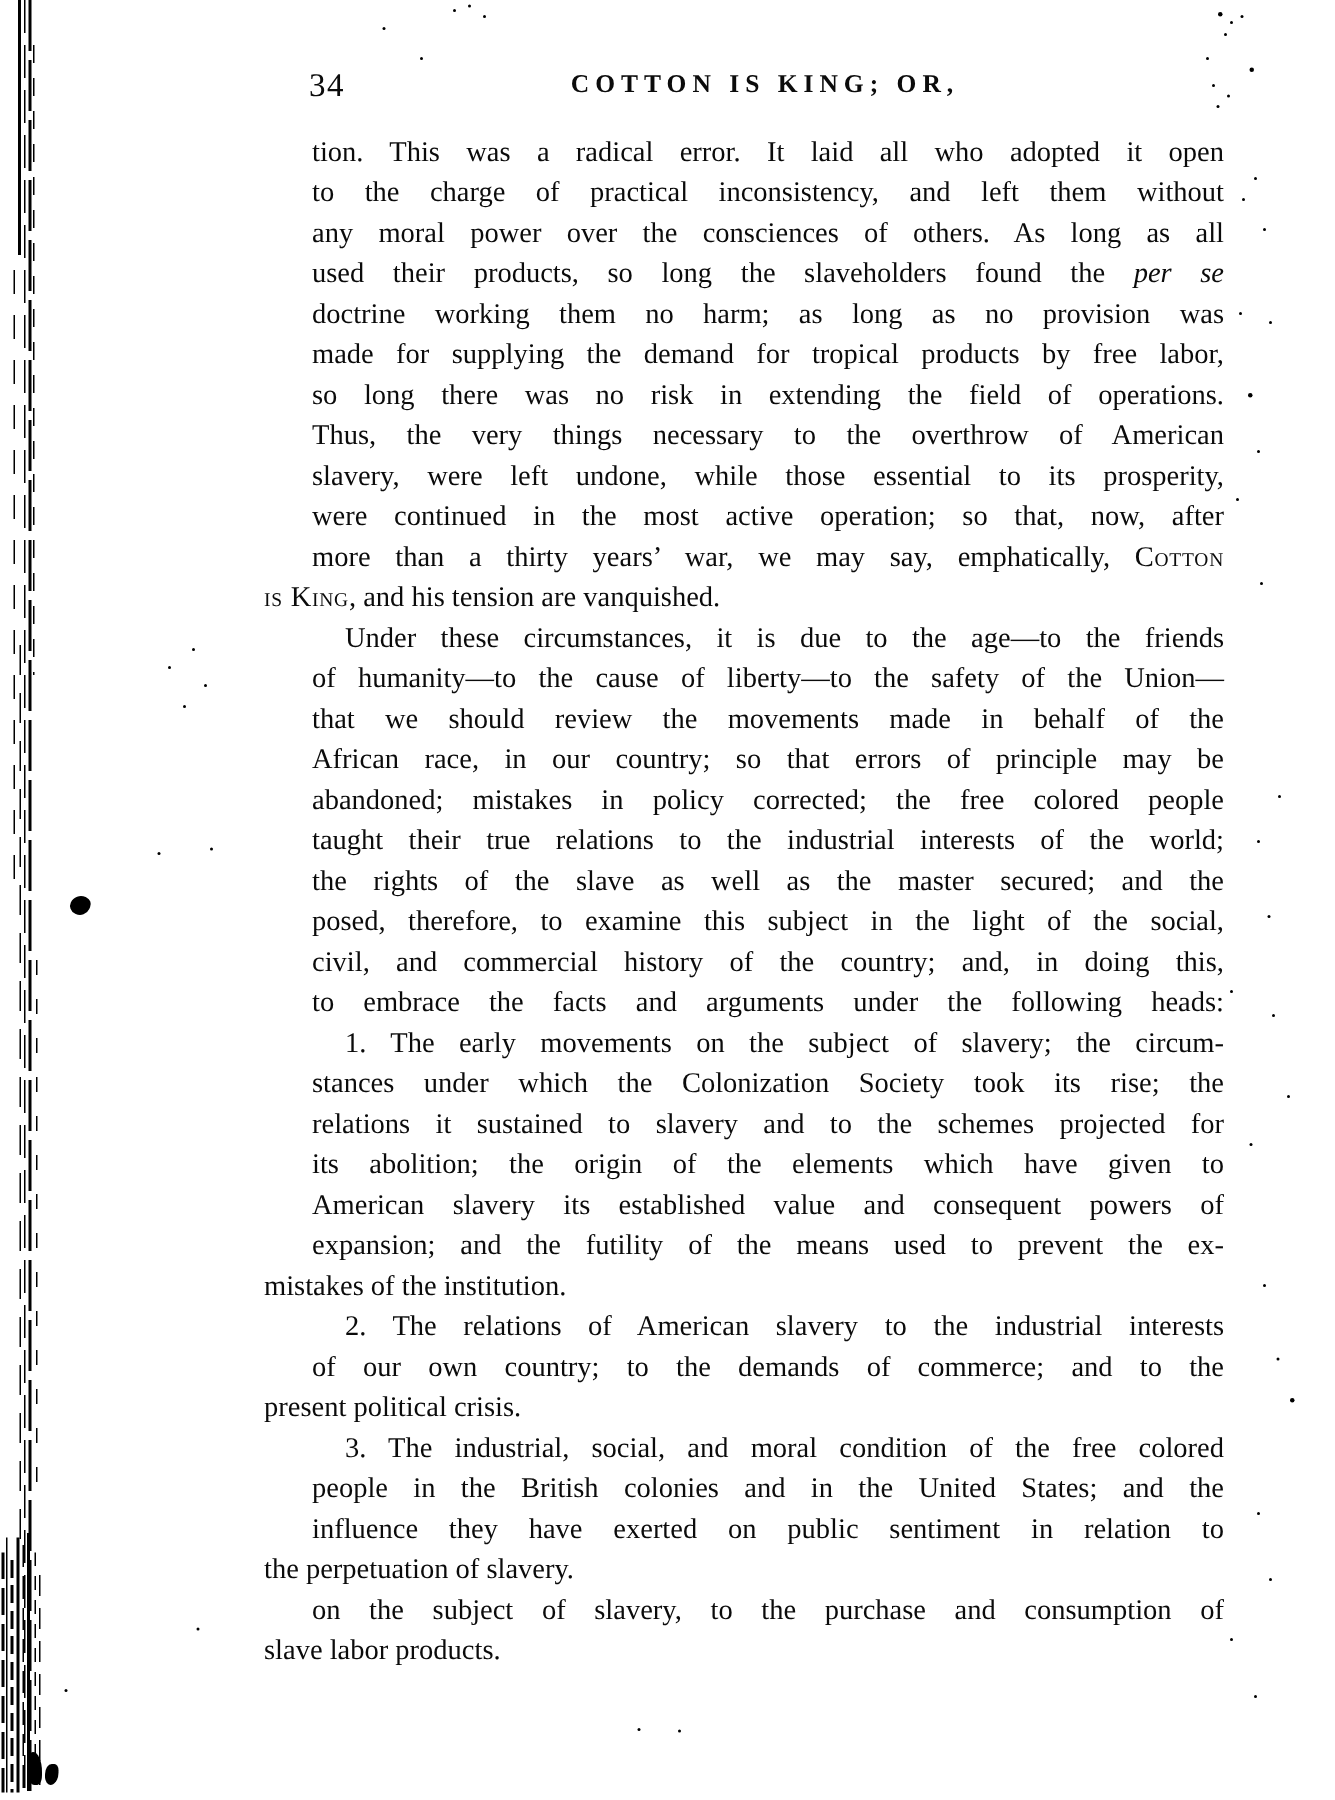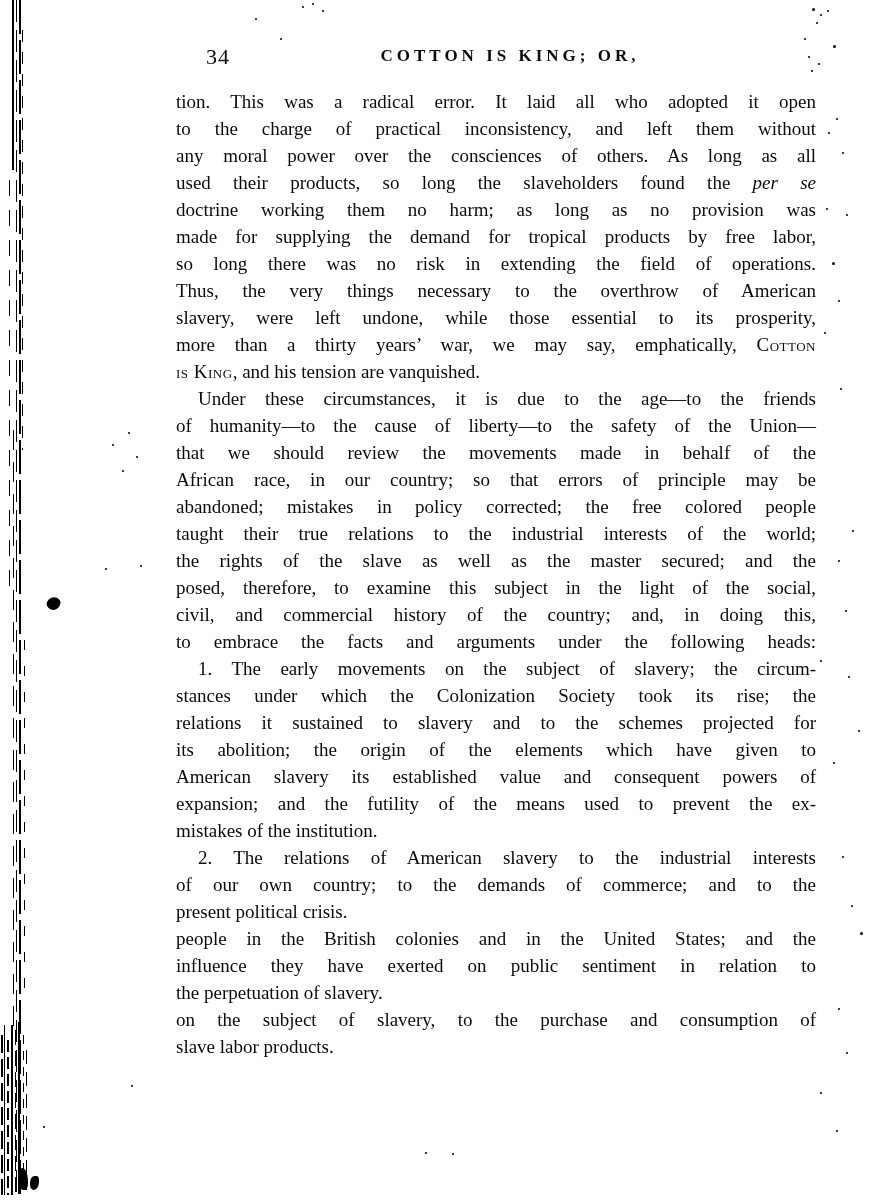--- a/index.html
+++ b/index.html
@@ -31,21 +31,21 @@
   .page-body {
     position: absolute; left: 176px; top: 88px; width: 640px;
   }
   .text-line {
     height: 27px; line-height: 27px;
     font-size: 19px;
     text-align: justify;
     white-space: normal;
     overflow: visible;
   }
-  .text-line.just   { text-align-last: justify; }
+  .text-line.just   { text-align-last: justify; margin-left: 32px; }
   .text-line.nojust { text-align-last: left; }
   .text-line.indent { text-indent: 22px; }
   .seg-italic    { font-style: italic; }
   .seg-smallcaps { font-variant: small-caps; letter-spacing: 0.5px; }
 
   
   .vline { position: absolute; }
   .blob  { position: absolute; background: #000; }
   .speck { position: absolute; background: #000; border-radius: 50%; }
 </style>
@@ -60,20 +60,21 @@
   <div class="page-body" id="page-body">
       <div class="text-line just"><span class="seg-normal">tion. This was a radical error. It laid all who adopted it open</span></div>
       <div class="text-line just"><span class="seg-normal">to the charge of practical inconsistency, and left them without</span></div>
       <div class="text-line just"><span class="seg-normal">any moral power over the consciences of others. As long as all</span></div>
       <div class="text-line just"><span class="seg-normal">used their products, so long the slaveholders found the </span><span class="seg-italic">per se</span></div>
       <div class="text-line just"><span class="seg-normal">doctrine working them no harm; as long as no provision was</span></div>
       <div class="text-line just"><span class="seg-normal">made for supplying the demand for tropical products by free labor,</span></div>
       <div class="text-line just"><span class="seg-normal">so long there was no risk in extending the field of operations.</span></div>
       <div class="text-line just"><span class="seg-normal">Thus, the very things necessary to the overthrow of American</span></div>
       <div class="text-line just"><span class="seg-normal">slavery, were left undone, while those essential to its prosperity,</span></div>
+      <div class="text-line just"><span class="seg-normal">were continued in the most active operation; so that, now, after</span></div>
       <div class="text-line just"><span class="seg-normal">more than a thirty years’ war, we may say, emphatically, </span><span class="seg-smallcaps">Cotton</span></div>
       <div class="text-line nojust"><span class="seg-smallcaps">is King</span><span class="seg-normal">, and his tension are vanquished.</span></div>
       <div class="text-line just indent"><span class="seg-normal">Under these circumstances, it is due to the age—to the friends</span></div>
       <div class="text-line just"><span class="seg-normal">of humanity—to the cause of liberty—to the safety of the Union—</span></div>
       <div class="text-line just"><span class="seg-normal">that we should review the movements made in behalf of the</span></div>
       <div class="text-line just"><span class="seg-normal">African race, in our country; so that errors of principle may be</span></div>
       <div class="text-line just"><span class="seg-normal">abandoned; mistakes in policy corrected; the free colored people</span></div>
       <div class="text-line just"><span class="seg-normal">taught their true relations to the industrial interests of the world;</span></div>
       <div class="text-line just"><span class="seg-normal">the rights of the slave as well as the master secured; and the</span></div>
       <div class="text-line just"><span class="seg-normal">posed, therefore, to examine this subject in the light of the social,</span></div>
@@ -82,20 +83,21 @@
       <div class="text-line just indent"><span class="seg-normal">1. The early movements on the subject of slavery; the circum-</span></div>
       <div class="text-line just"><span class="seg-normal">stances under which the Colonization Society took its rise; the</span></div>
       <div class="text-line just"><span class="seg-normal">relations it sustained to slavery and to the schemes projected for</span></div>
       <div class="text-line just"><span class="seg-normal">its abolition; the origin of the elements which have given to</span></div>
       <div class="text-line just"><span class="seg-normal">American slavery its established value and consequent powers of</span></div>
       <div class="text-line just"><span class="seg-normal">expansion; and the futility of the means used to prevent the ex-</span></div>
       <div class="text-line nojust"><span class="seg-normal">mistakes of the institution.</span></div>
       <div class="text-line just indent"><span class="seg-normal">2. The relations of American slavery to the industrial interests</span></div>
       <div class="text-line just"><span class="seg-normal">of our own country; to the demands of commerce; and to the</span></div>
       <div class="text-line nojust"><span class="seg-normal">present political crisis.</span></div>
+      <div class="text-line just indent"><span class="seg-normal">3. The industrial, social, and moral condition of the free colored</span></div>
       <div class="text-line just"><span class="seg-normal">people in the British colonies and in the United States; and the</span></div>
       <div class="text-line just"><span class="seg-normal">influence they have exerted on public sentiment in relation to</span></div>
       <div class="text-line nojust"><span class="seg-normal">the perpetuation of slavery.</span></div>
       <div class="text-line just"><span class="seg-normal">on the subject of slavery, to the purchase and consumption of</span></div>
       <div class="text-line nojust"><span class="seg-normal">slave labor products.</span></div>
     </div>
 
   <div id="artifacts">
     <div class="vline" style="left:12px;top:0;width:2px;height:170px;background:#000;"></div>
     <div class="vline" style="left:16px;top:0;width:1px;height:1200px;background:repeating-linear-gradient(to bottom,#000 0 22px,transparent 22px 30px);"></div>

